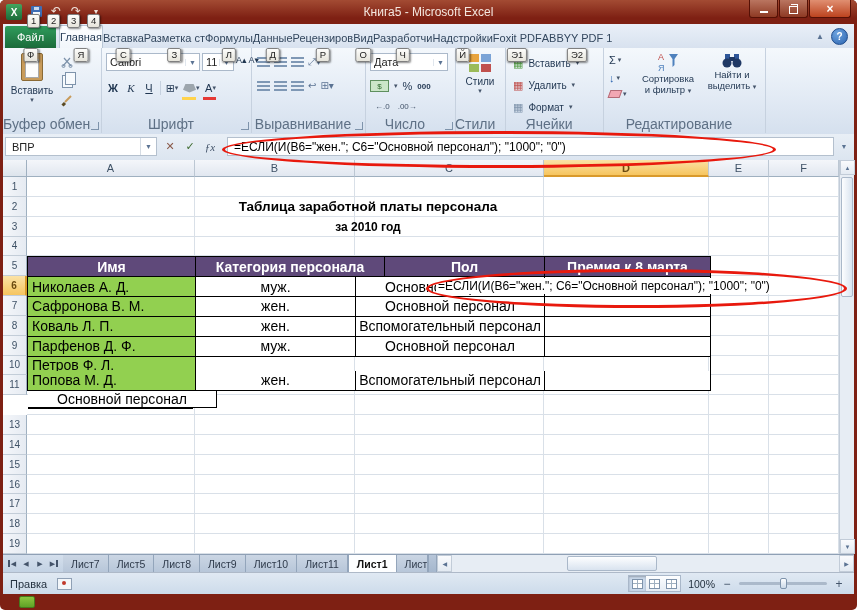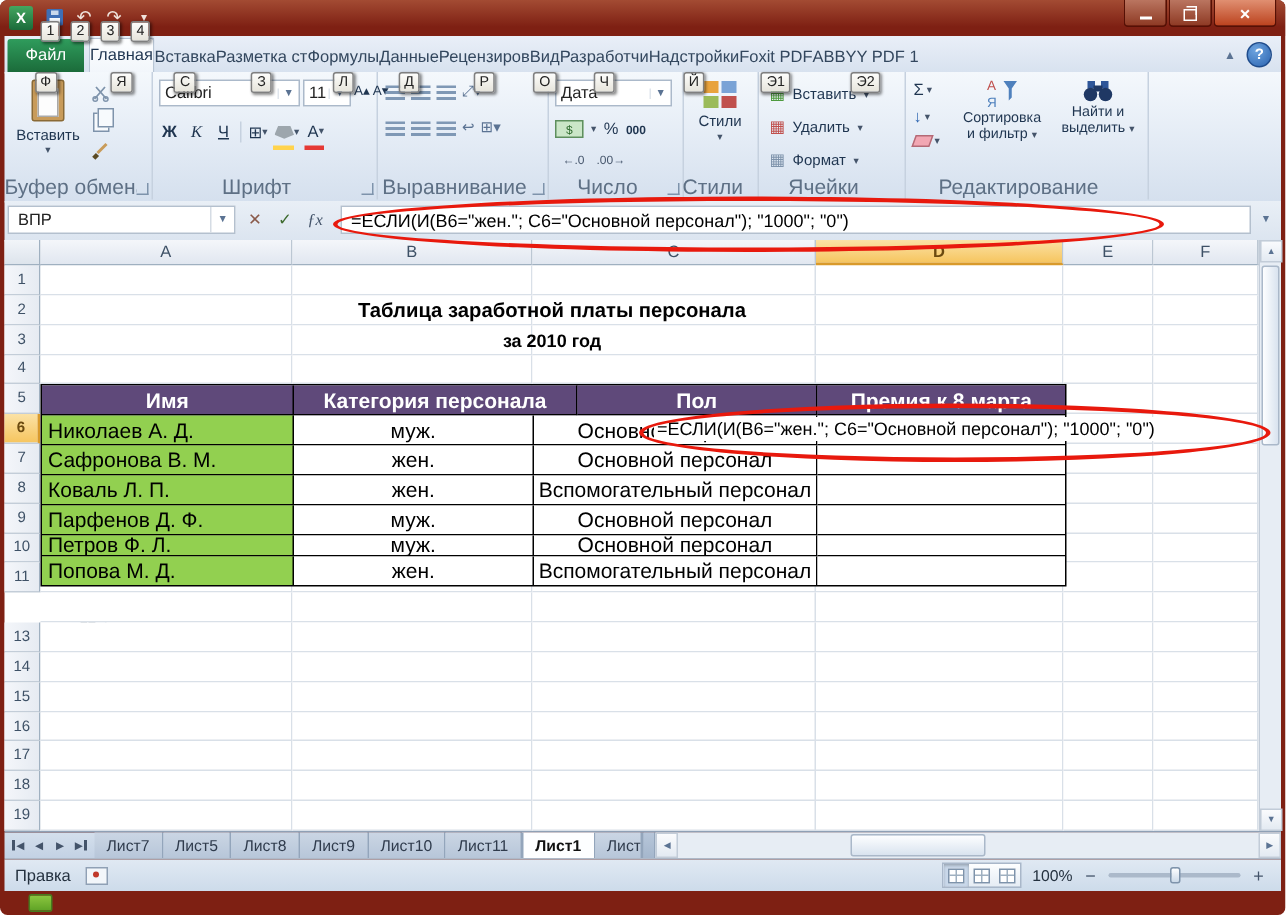--- a/index.html
+++ b/index.html
@@ -173,20 +173,21 @@
       </div>
       <div class="qat-btn">
         <span>↷</span>
         <span class="keytip qat-keytip">3</span>
       </div>
       <div class="qat-btn">
         <span class="qat-arrow">▾</span>
         <span class="keytip qat-keytip">4</span>
       </div>
     </div>
+    <div class="title">Книга5 - Microsoft Excel</div>
     <div class="winbtns">
       <div class="winbtn">
           <span class="glyph-min"></span>
         </div>
       <div class="winbtn">
           <span class="glyph-restore"></span>
         </div>
       <div class="winbtn winbtn-close">
           <span class="glyph-close">×</span>
         </div>
@@ -596,21 +597,21 @@
           <div class="xcell" style="width: 160px;">жен.</div>
           <div class="xcell" style="width: 189px;">Вспомогательный персонал</div>
           <div class="xcell" style="width: 165px;"></div>
         </div>
         <div class="xrow" style="height: 19.8421px;">
           <div class="xcell xname" style="width: 168px;">Парфенов Д. Ф.</div>
           <div class="xcell" style="width: 160px;">муж.</div>
           <div class="xcell" style="width: 189px;">Основной персонал</div>
           <div class="xcell" style="width: 165px;"></div>
         </div>
-        <div class="xrow" style="height: 14px;">
+        <div class="xrow" style="height: 14px; flex-direction: column;">
           <div class="xcell xname" style="width: 168px;">Петров Ф. Л.</div>
           <div class="xcell" style="width: 160px;">муж.</div>
           <div class="xcell" style="width: 189px;">Основной персонал</div>
           <div class="xcell" style="width: 165px;"></div>
         </div>
         <div class="xrow" style="height: 19.8421px;">
           <div class="xcell xname" style="width: 168px;">Попова М. Д.</div>
           <div class="xcell" style="width: 160px;">жен.</div>
           <div class="xcell" style="width: 189px;">Вспомогательный персонал</div>
           <div class="xcell" style="width: 165px;"></div>

